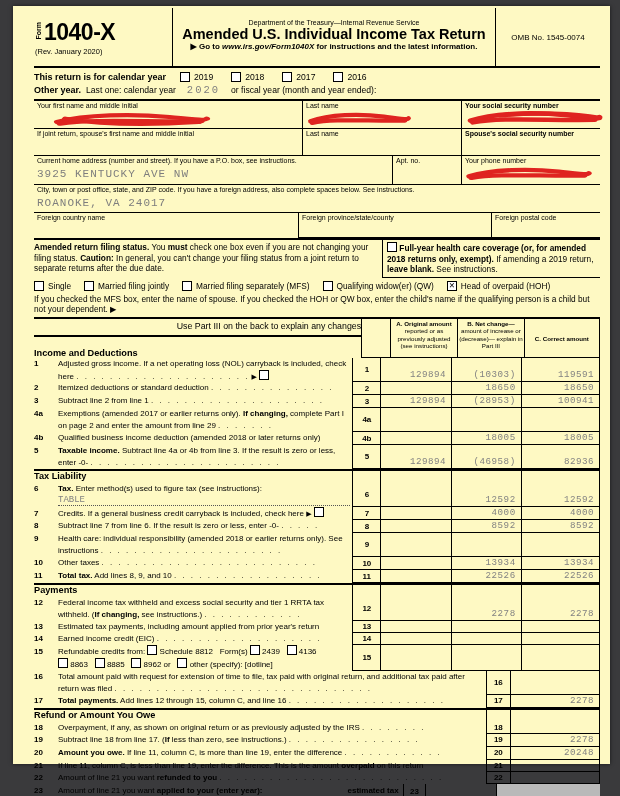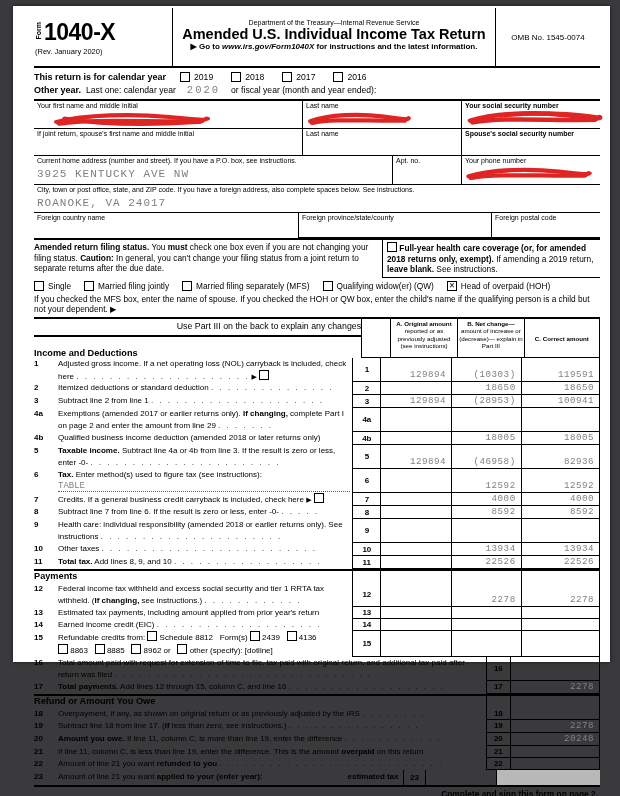--- a/index.html
+++ b/index.html
@@ -1,17 +1,17 @@
 <!DOCTYPE html>
 <html><head>
 <meta charset="utf-8">
 <style>
   html,body{margin:0;padding:0;}
   body{width:620px;height:796px;background:#3a3a3c;position:relative;font-family:"Liberation Sans",sans-serif;color:#000;-webkit-font-smoothing:antialiased;}
-  .page{position:absolute;left:13px;top:6px;width:597px;height:656px;background:#ffffff;box-shadow:0 0 4px rgba(0,0,0,.6);}
+  .page{position:absolute;left:13px;top:6px;width:597px;height:758px;background:#fef9c3;box-shadow:0 0 4px rgba(0,0,0,.6);}
   .content{margin:2px 10px 0 21px;width:566px;}
 
   b{font-weight:bold;} i{font-style:italic;}
   .mono{font-family:"Liberation Mono","DejaVu Sans Mono",monospace;color:#7e7e7e;}
 
   
   .hdr{display:flex;border-bottom:2px solid #000;align-items:stretch;height:58px;}
   .hdr-left{width:138px;border-right:1.5px solid #000;position:relative;padding-top:12px;}
   .form-word{position:absolute;left:1px;top:14px;writing-mode:vertical-rl;transform:rotate(180deg);font-size:7px;font-weight:bold;}
   .form-number{font-size:23px;font-weight:bold;letter-spacing:-.5px;margin-left:10px;line-height:24px;}
@@ -309,20 +309,27 @@
           </div>
           <div class="trow" style="min-height: 24px;">
             <div class="desc">
               <span class="ln"><span class="n">5</span><span><b>Taxable income.</b> Subtract line 4a or 4b from line 3. If the result is zero or less, enter -0- <span class="dots">. . . . . . . . . . . . . . . . . . . . . . .</span></span></span>
             </div>
             <div class="num databorder">5</div>
             <div class="vca vc databorder">129894</div>
             <div class="vcb vc databorder">(46958)</div>
             <div class="vcc vc databorder">82936</div>
           </div>
+          <div class="trow sec" style="min-height: 12px;">
+            <div class="desc">Tax Liability</div>
+            <div class="num"></div>
+            <div class="vca vc"></div>
+            <div class="vcb vc"></div>
+            <div class="vcc vc"></div>
+          </div>
           <div class="trow" style="min-height: 24px;">
             <div class="desc">
               <span class="ln"><span class="n">6</span><span><b>Tax.</b> Enter method(s) used to figure tax (see instructions):</span></span>
               <div class="entryline">TABLE</div>
             </div>
             <div class="num databorder">6</div>
             <div class="vca vc databorder"></div>
             <div class="vcb vc databorder">12592</div>
             <div class="vcc vc databorder">12592</div>
           </div>

